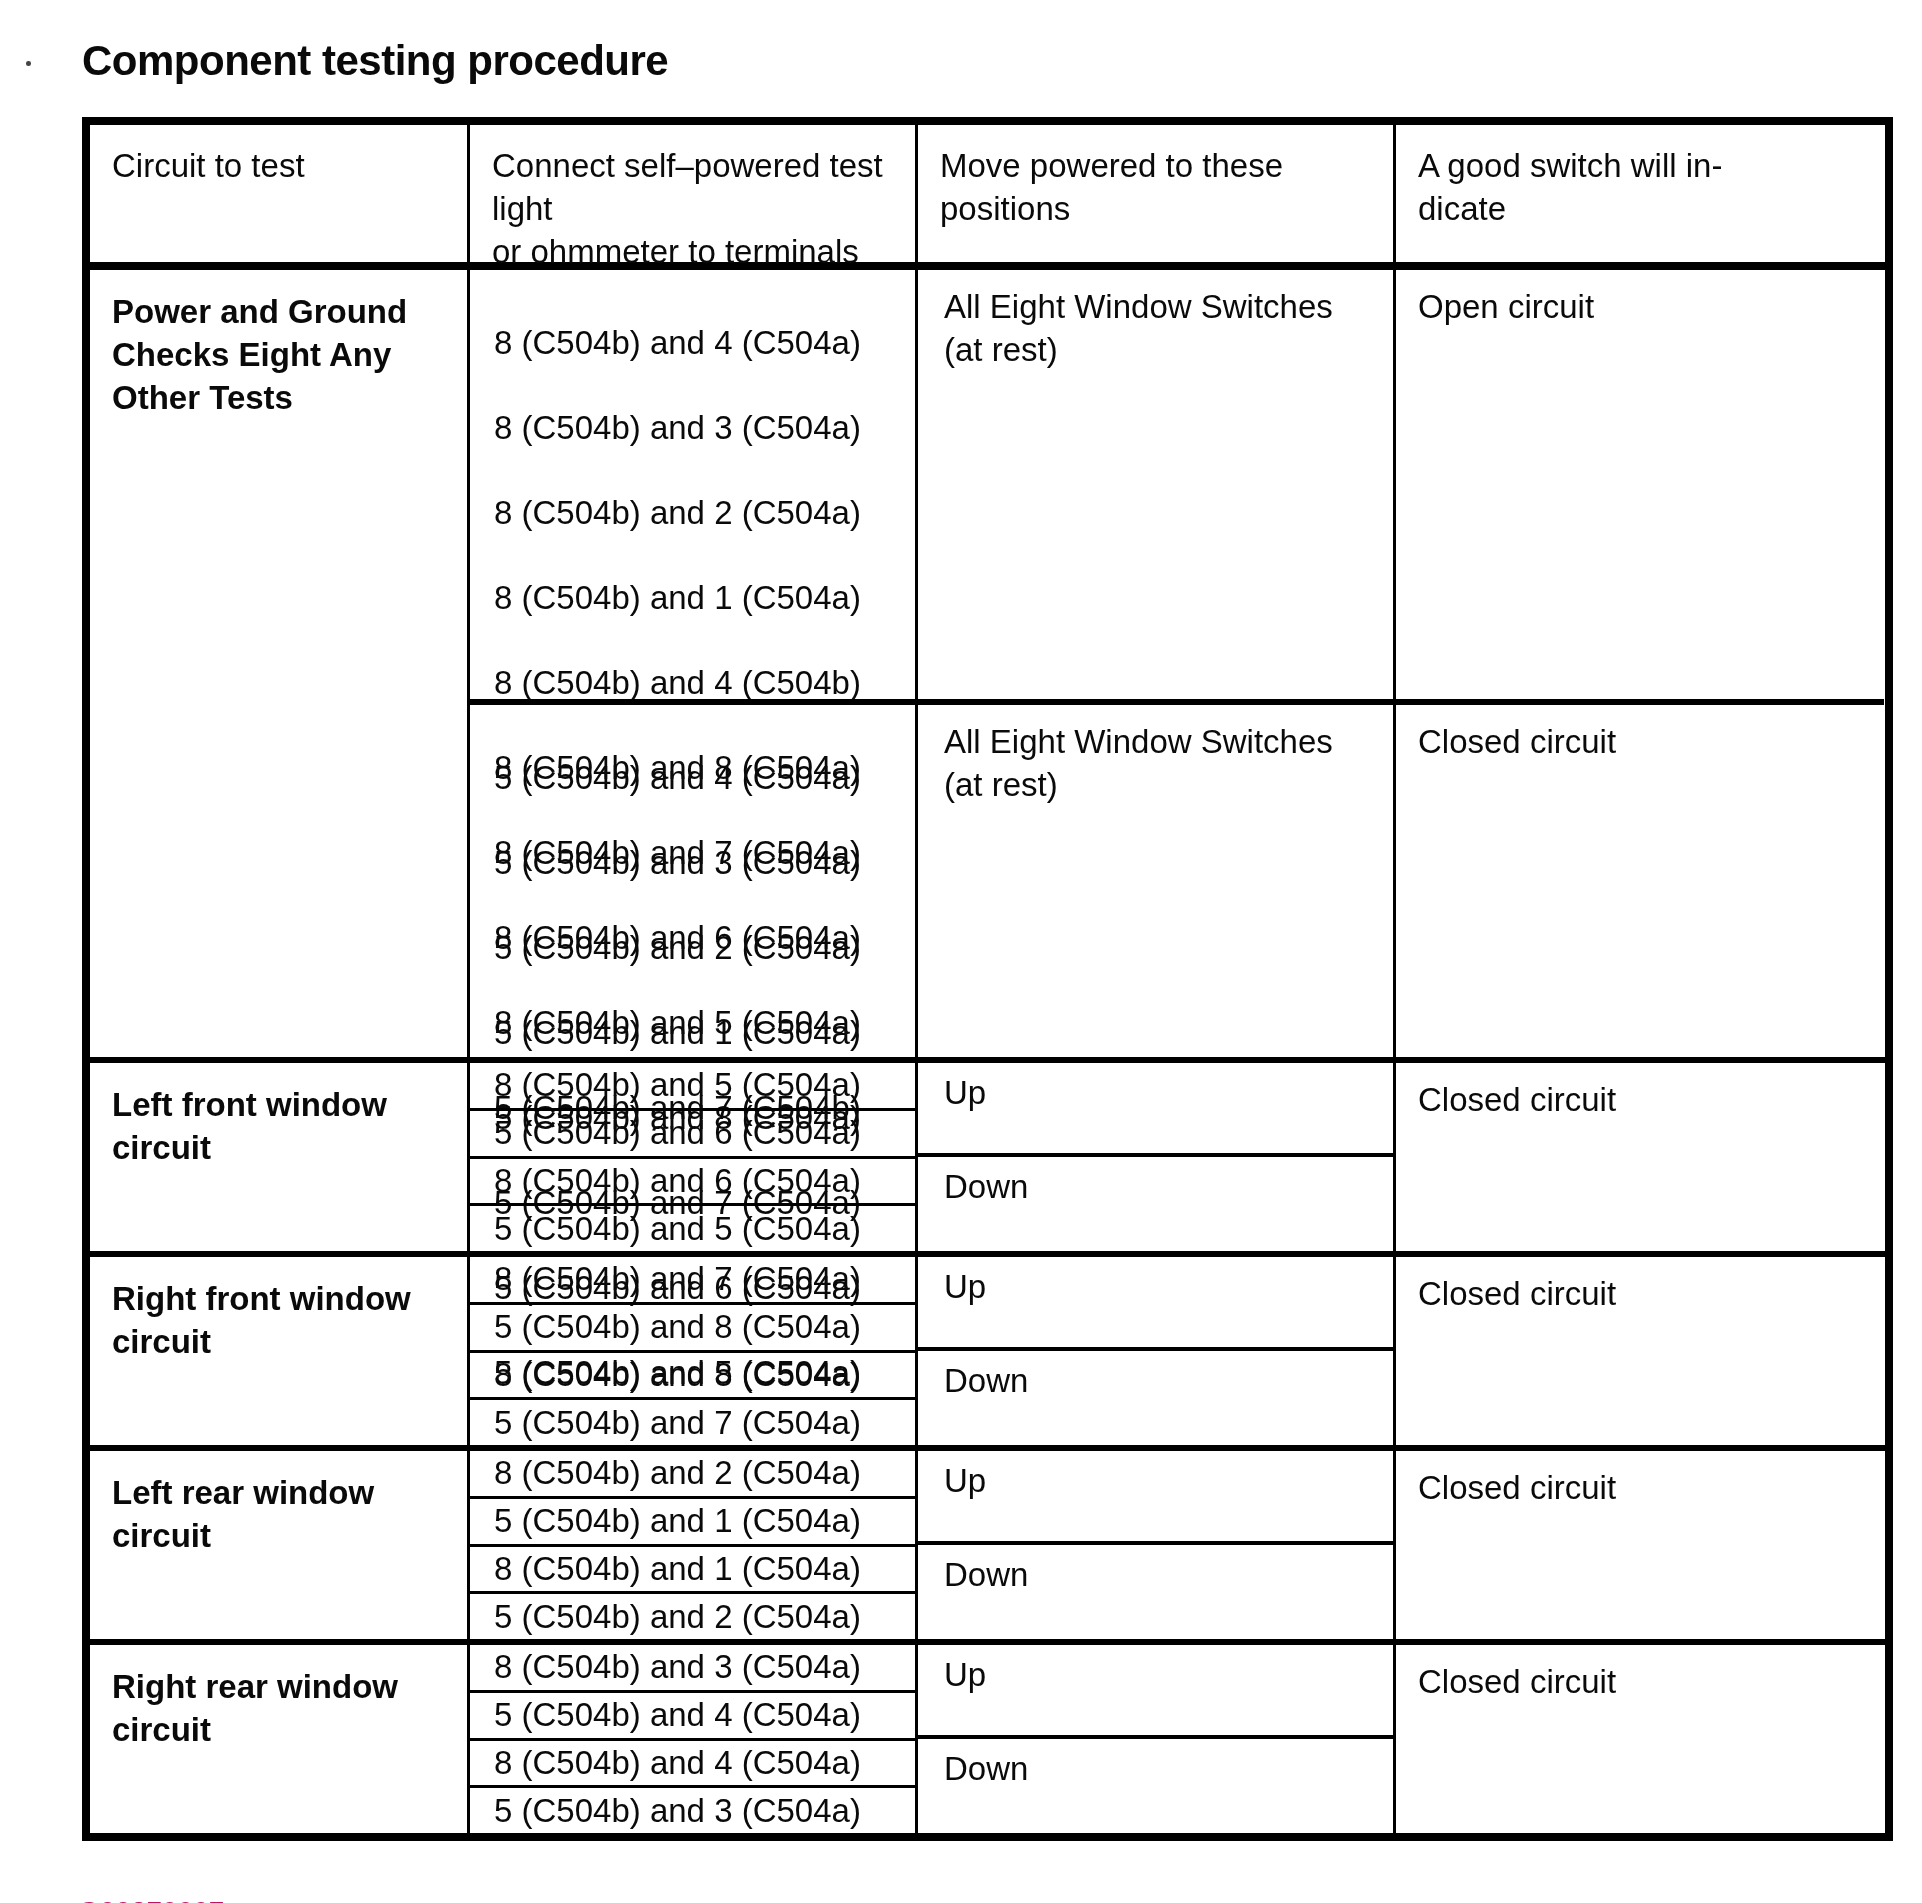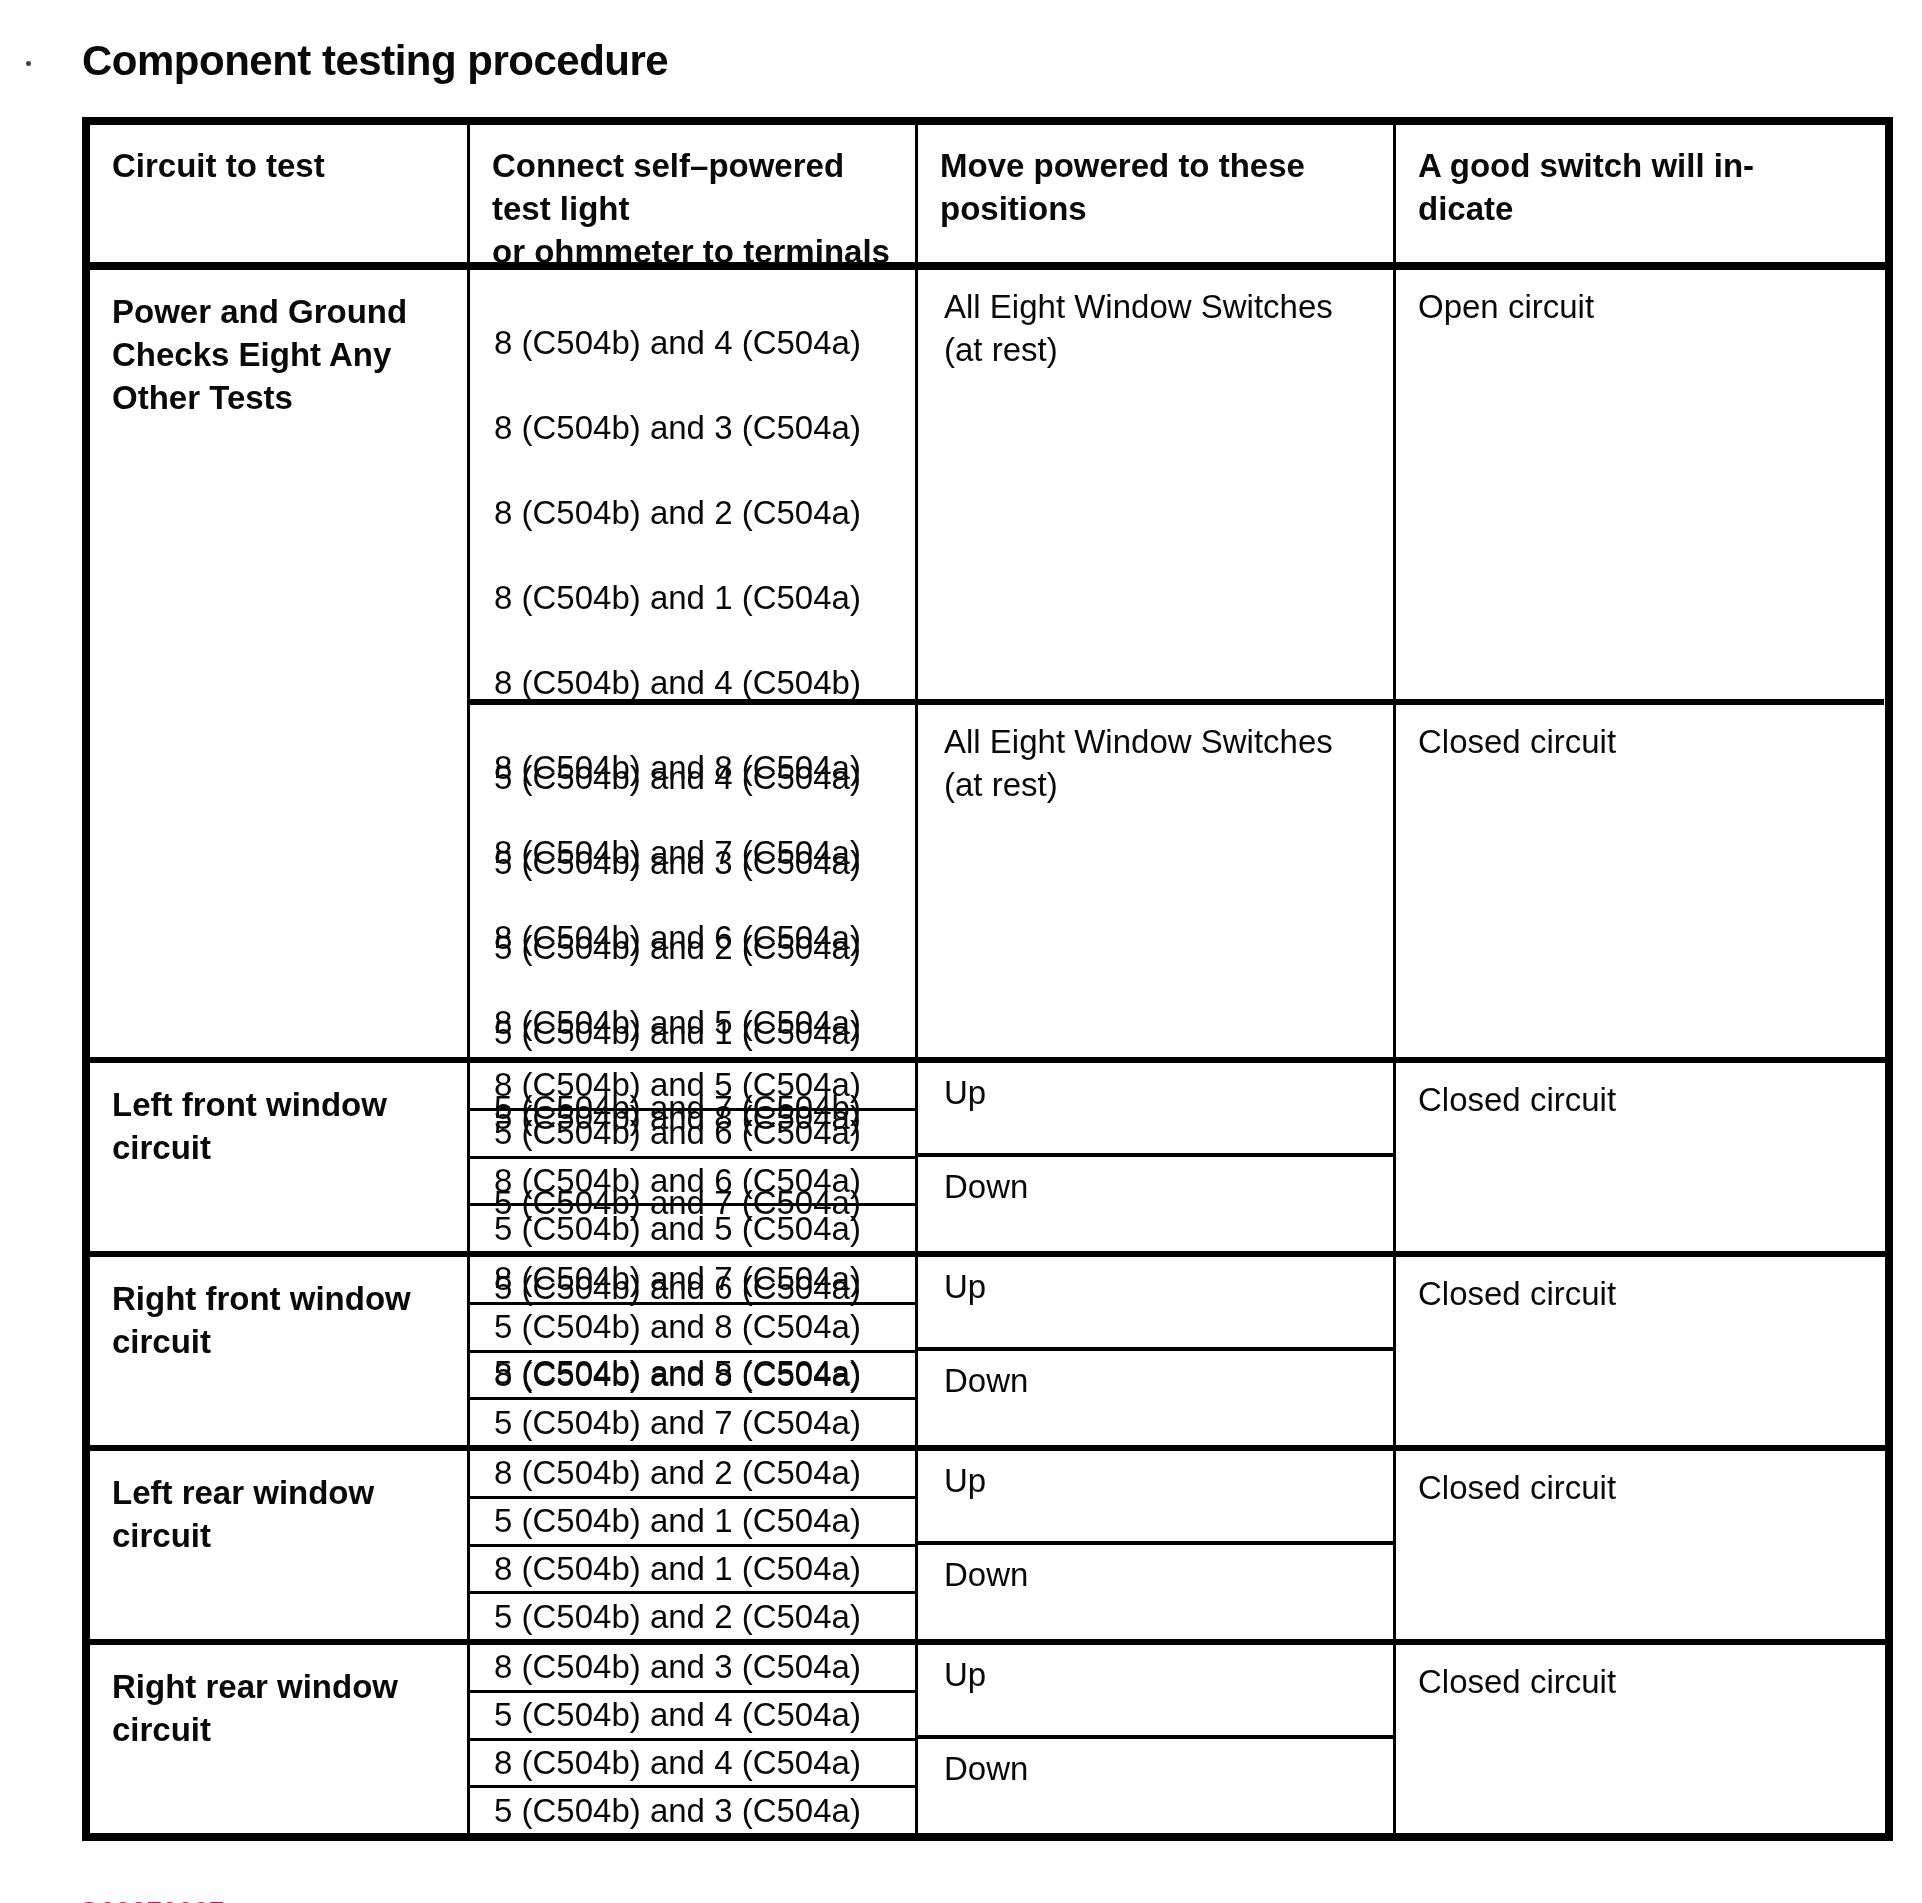--- a/index.html
+++ b/index.html
@@ -20,21 +20,21 @@
   .ttable *{box-sizing:border-box;}
   .row{display:flex;width:100%;}
   
   .c1{width:380px;border-right:3.7px solid #000;}
   .c2{width:448px;border-right:3.7px solid #000;}
   .c3{width:478px;border-right:3.7px solid #000;}
   .c4{width:383px;}
   .cell{font-size:33px;line-height:43px;white-space:pre-line;}
   
   .header-row{height:145px;border-bottom:8.3px solid #000;}
-  .th{font-weight:bold;padding:18.6px 13px 0 22px;}
+  .th{font-weight:normal;padding:18.6px 13px 0 22px;}
   
   .power-row{height:787px;}
   .power-row .circuit-name{height:100%;}
   .right-part{width:1414px;display:flex;flex-direction:column;}
   .block{display:flex;width:100%;}
   .block-a{height:429px;}
   .block-b{height:358px;border-top:6.5px solid #000;}
   .terminals{padding:9.3px 0 0 24px;}
   .tline{font-size:33px;line-height:42px;white-space:nowrap;}
   .circuit-name{font-weight:bold;padding:20.4px 9.3px 0 22px;}

